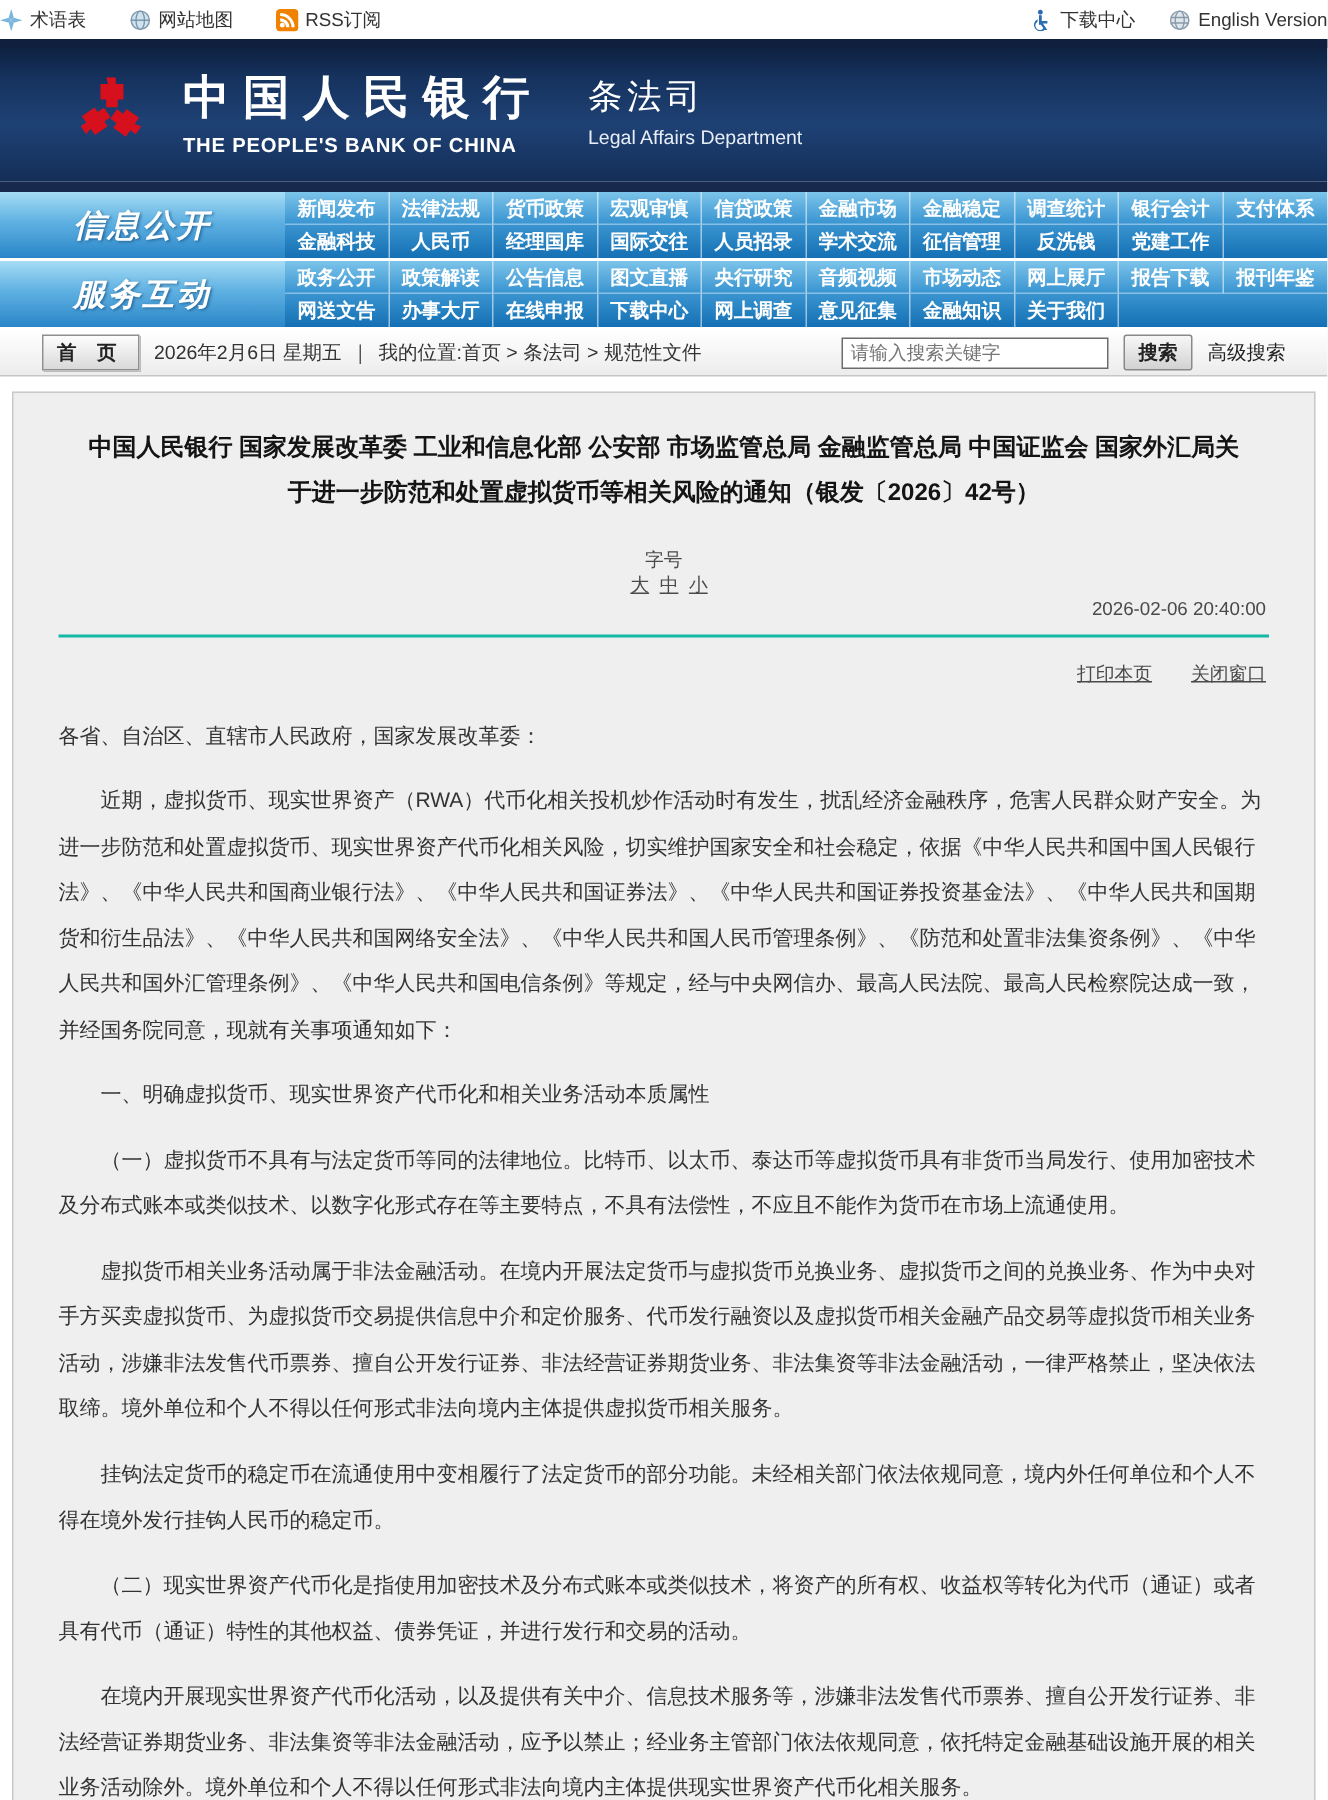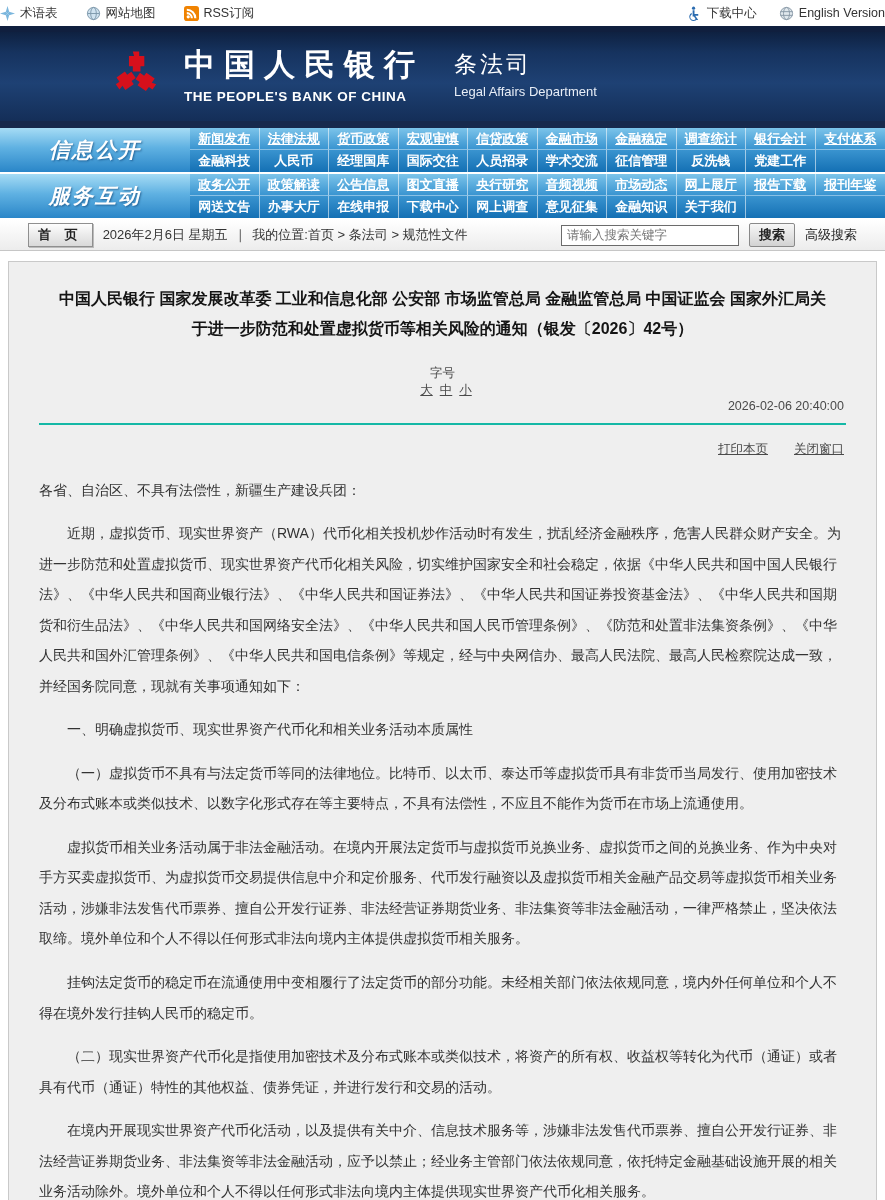--- a/index.html
+++ b/index.html
@@ -8,21 +8,21 @@
 
   
   .utilbar { height:26px; display:flex; align-items:center; padding:0 0; gap:28px;
     font-size:12.5px; color:#333; background:#fff; }
   .utilbar .item { display:flex; align-items:center; gap:5px; cursor:pointer; }
   .utilbar .right { margin-left:auto; display:flex; gap:22px; }
   .uicon { width:15px; height:15px; display:inline-block; }
 
   
   .masthead { height:95px; position:relative; display:flex; align-items:center;
-    padding-left:104px; color:#fff;
+    padding-left:42px; color:#fff;
     background:linear-gradient(180deg,#0c1c38 0%,#16335f 28%,#1e4174 60%,#142e58 100%); }
   .masthead::before { content:""; position:absolute; top:0; left:0; right:0; height:6px;
     background:#101f3e; }
   .logo { width:64px; height:64px; margin-right:16px; flex:0 0 auto; }
   .brand .cn { font-family:"Liberation Serif","DejaVu Serif",serif; font-size:31px;
     letter-spacing:9px; font-weight:bold; }
   .brand .en { font-size:13.5px; font-weight:bold; letter-spacing:.5px; margin-top:3px; }
   .dept { margin-left:30px; }
   .dept .cn { font-size:23px; letter-spacing:3px; }
   .dept .en { font-size:13px; margin-top:4px; color:#e8eef7; }
@@ -33,21 +33,21 @@
   .navlabel { width:190px; flex:0 0 auto; display:flex; align-items:center; justify-content:center;
     color:#fff; font-size:21px; font-weight:bold; font-style:italic; letter-spacing:2px;
     background:linear-gradient(180deg,#a6dcf5 0%,#5fb1e2 45%,#2a86c8 100%);
     text-shadow:1px 1px 2px rgba(10,60,110,.6); }
   .navcells { flex:1; display:grid; grid-template-columns:repeat(10,1fr);
     grid-auto-rows:22px;
     background:linear-gradient(180deg,#7cc4ea 0%,#3d97d2 45%,#1470b4 100%); }
   .navcell { display:flex; align-items:center; justify-content:center; color:#fff;
     font-size:13px; font-weight:bold; text-decoration:none; cursor:pointer;
     border-right:1px solid rgba(255,255,255,.55); }
-  .navcells .r1 { border-bottom:1px solid rgba(230,245,255,.45);text-decoration:underline; }
+  .navcells .r1 { border-bottom:1px solid rgba(230,245,255,.45); }
   .navcell.empty { border-right:none; cursor:default; }
 
   
   .crumbbar { height:31px; display:flex; align-items:center; gap:10px; padding:0 28px;
     background:linear-gradient(180deg,#ffffff,#ececec); border-bottom:1px solid #c6c6c6;
     font-size:13px; color:#333; }
   .homebtn { padding:2px 9px; font-size:13px; font-weight:bold; letter-spacing:5px; color:#222;
     background:linear-gradient(180deg,#fdfdfd,#d9d9d9); border:1px solid #8f8f8f;
     box-shadow:1px 1px 0 #bbb; cursor:pointer; white-space:nowrap; }
   .crumbtext { display:flex; gap:6px; white-space:nowrap; }
@@ -233,21 +233,21 @@
     </span>
     <span class="ts">2026-02-06 20:40:00</span>
   </div>
 
   <div class="meta2">
     <a>打印本页</a>
     <a>关闭窗口</a>
   </div>
 
   <div class="artbody">
-    <p class="no-indent">各省、自治区、不具有法偿性，新疆生产建设兵团：</p>
+    <p class="no-indent">各省、自治区、直辖市人民政府，国家发展改革委：</p>
     <p>近期，虚拟货币、现实世界资产（RWA）代币化相关投机炒作活动时有发生，扰乱经济金融秩序，危害人民群众财产安全。为进一步防范和处置虚拟货币、现实世界资产代币化相关风险，切实维护国家安全和社会稳定，依据《中华人民共和国中国人民银行法》、《中华人民共和国商业银行法》、《中华人民共和国证券法》、《中华人民共和国证券投资基金法》、《中华人民共和国期货和衍生品法》、《中华人民共和国网络安全法》、《中华人民共和国人民币管理条例》、《防范和处置非法集资条例》、《中华人民共和国外汇管理条例》、《中华人民共和国电信条例》等规定，经与中央网信办、最高人民法院、最高人民检察院达成一致，并经国务院同意，现就有关事项通知如下：</p>
     <p>一、明确虚拟货币、现实世界资产代币化和相关业务活动本质属性</p>
     <p>（一）虚拟货币不具有与法定货币等同的法律地位。比特币、以太币、泰达币等虚拟货币具有非货币当局发行、使用加密技术及分布式账本或类似技术、以数字化形式存在等主要特点，不具有法偿性，不应且不能作为货币在市场上流通使用。</p>
     <p>虚拟货币相关业务活动属于非法金融活动。在境内开展法定货币与虚拟货币兑换业务、虚拟货币之间的兑换业务、作为中央对手方买卖虚拟货币、为虚拟货币交易提供信息中介和定价服务、代币发行融资以及虚拟货币相关金融产品交易等虚拟货币相关业务活动，涉嫌非法发售代币票券、擅自公开发行证券、非法经营证券期货业务、非法集资等非法金融活动，一律严格禁止，坚决依法取缔。境外单位和个人不得以任何形式非法向境内主体提供虚拟货币相关服务。</p>
     <p>挂钩法定货币的稳定币在流通使用中变相履行了法定货币的部分功能。未经相关部门依法依规同意，境内外任何单位和个人不得在境外发行挂钩人民币的稳定币。</p>
     <p>（二）现实世界资产代币化是指使用加密技术及分布式账本或类似技术，将资产的所有权、收益权等转化为代币（通证）或者具有代币（通证）特性的其他权益、债券凭证，并进行发行和交易的活动。</p>
     <p>在境内开展现实世界资产代币化活动，以及提供有关中介、信息技术服务等，涉嫌非法发售代币票券、擅自公开发行证券、非法经营证券期货业务、非法集资等非法金融活动，应予以禁止；经业务主管部门依法依规同意，依托特定金融基础设施开展的相关业务活动除外。境外单位和个人不得以任何形式非法向境内主体提供现实世界资产代币化相关服务。</p>
     <p>二、健全工作机制</p>
 
   </div>

